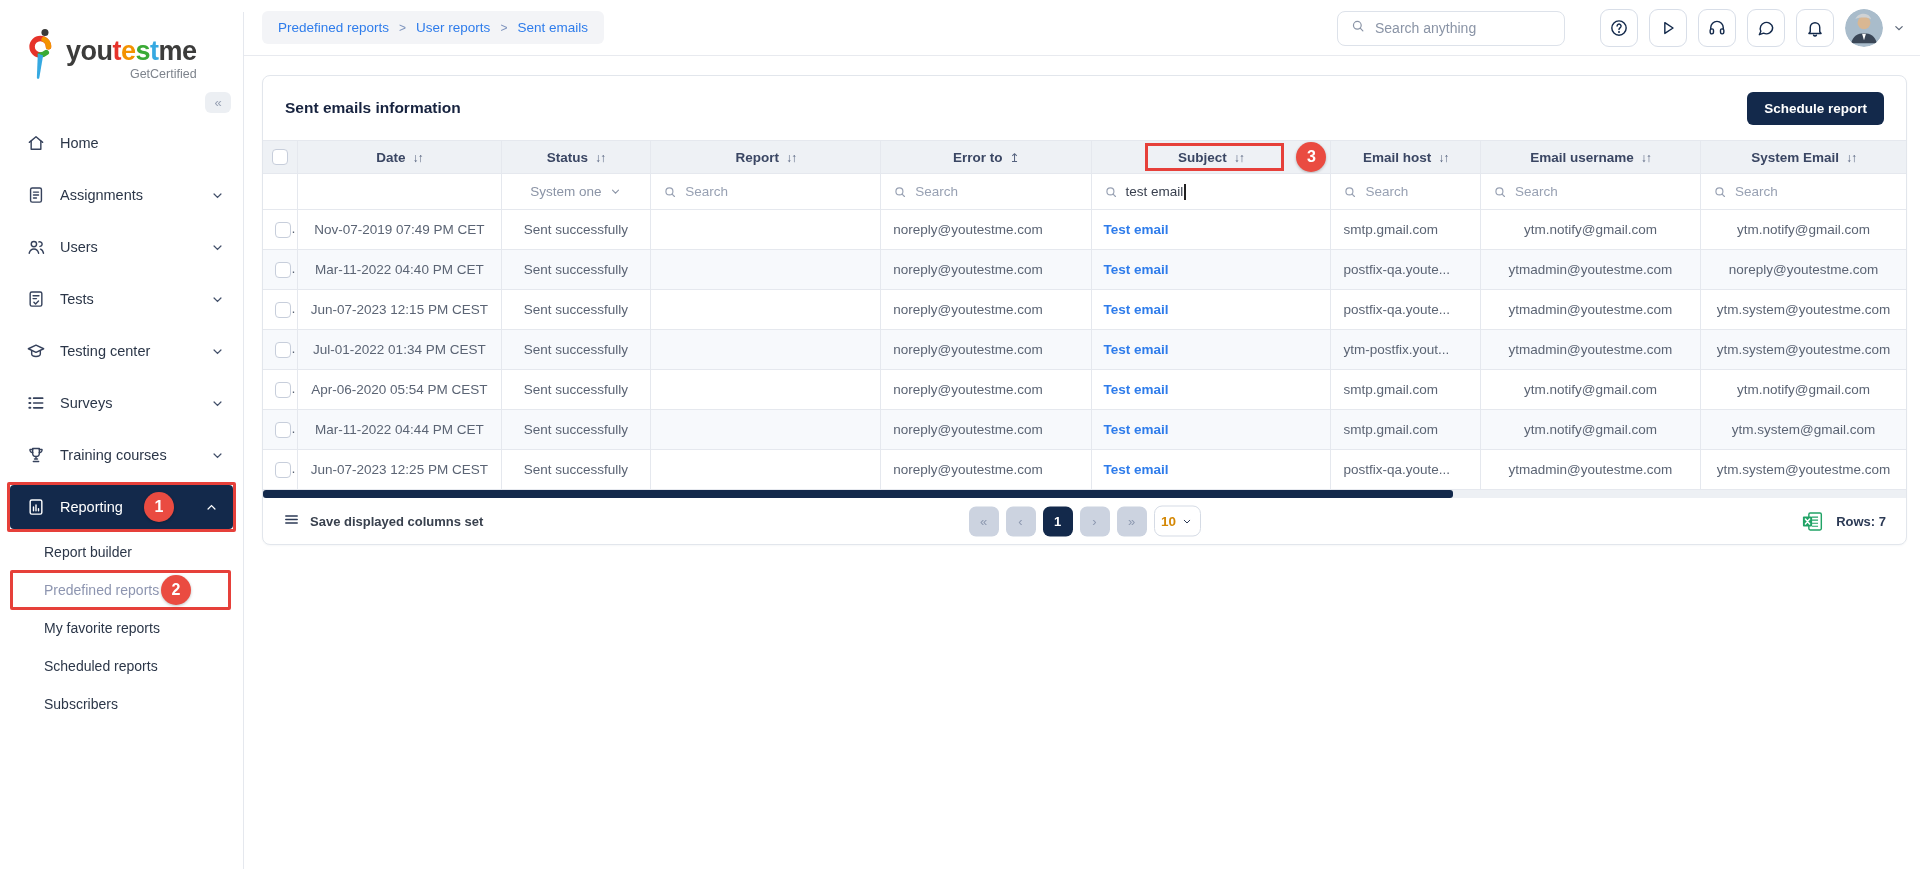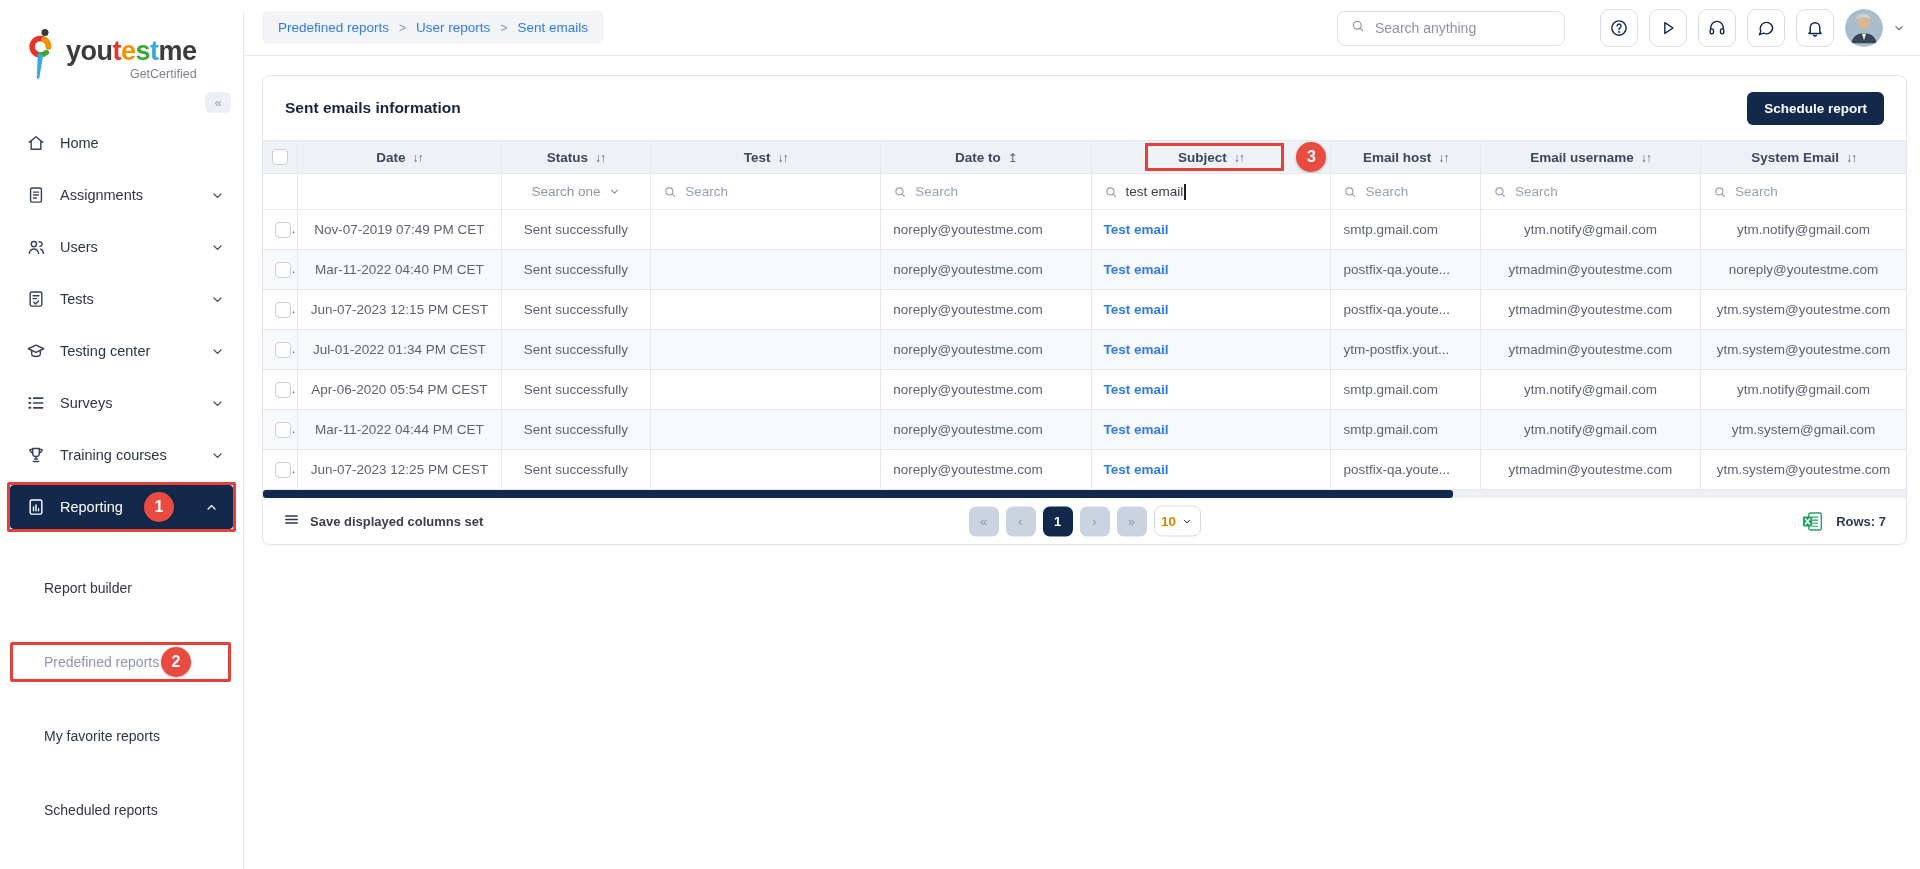--- a/index.html
+++ b/index.html
@@ -17,21 +17,21 @@
   .nav { position:absolute; top:105px; left:0; right:0; }
   .nav-item { position:relative; height:52px; display:flex; align-items:center; padding:0 18px 0 26px; font-size:14.5px; color:#2b3648; cursor:pointer; }
   .nav-item .ic { width:20px; height:20px; margin-right:14px; color:#36425c; flex:0 0 20px; }
   .nav-item .ic svg { width:20px; height:20px; display:block; }
   .nav-item .chev { margin-left:auto; color:#43506a; }
   .chev svg { width:15px; height:15px; display:block; }
   .nav-item.active-bar { height:52px; padding:0; }
   .active-inner { position:relative; margin:4px 10px; height:44px; width:224px; border-radius:4px; background:#13294b; color:#fff; display:flex; align-items:center; padding:0 14px 0 16px; }
   .active-inner .ic { color:#fff; }
   .active-inner .chev { color:#fff; }
-  .nav-sub { position:relative; height:38px; display:flex; align-items:center; padding-left:44px; font-size:14px; color:#2b3648; cursor:pointer;margin-top:36px; }
+  .nav-sub { position:relative; height:38px; display:flex; align-items:center; padding-left:44px; font-size:14px; color:#2b3648; cursor:pointer; }
   .nav-sub.selected { color:#8d95b0; }
   
   .ann-box { position:absolute; border:3px solid #e6403a; border-radius:2px; pointer-events:none; }
   .ann-circle { position:absolute; width:30px; height:30px; border-radius:50%; background:#ea4b41; color:#fff; font-size:16px; font-weight:bold; display:flex; align-items:center; justify-content:center; box-shadow:0 1px 3px rgba(0,0,0,.25); pointer-events:none; z-index:6; }
 
   
   .main { position:absolute; left:244px; top:0; right:0; bottom:0; background:#fff; }
   .topbar { position:relative; height:56px; background:#fff; border-bottom:1px solid #e8eaef; }
   .breadcrumb { position:absolute; left:18px; top:11px; height:33px; background:#f3f4f7; border-radius:6px; display:flex; align-items:center; padding:0 16px; gap:10px; font-size:13.5px; }
   .breadcrumb a { color:#2e7ceb; text-decoration:none; cursor:pointer; }
@@ -246,34 +246,20 @@
           <div class="ann-circle" style="left:161px;top:50%;transform:translateY(-50%);">2</div>
         </div>
         <div class="nav-sub">
           <span>My favorite reports</span>
         </div>
         <div class="nav-sub">
           <span>Scheduled reports</span>
         </div>
         <div class="nav-sub">
           <span>Subscribers</span>
-        </div>
-        <div class="nav-item">
-          <span class="ic">
-            <svg viewBox="0 0 24 24" fill="none" stroke="currentColor" stroke-width="1.7" stroke-linecap="round" stroke-linejoin="round">
-              <circle cx="12" cy="12" r="3"></circle>
-              <path d="M12 3v2.6M12 18.4V21M3 12h2.6M18.4 12H21M5.6 5.6l1.9 1.9M16.5 16.5l1.9 1.9M18.4 5.6l-1.9 1.9M7.5 16.5l-1.9 1.9"></path>
-            </svg>
-          </span>
-          <span>System</span>
-          <span class="chev">
-            <svg viewBox="0 0 24 24" fill="none" stroke="currentColor" stroke-width="2" stroke-linecap="round">
-              <path d="m6.5 9.5 5.5 5.5 5.5-5.5"></path>
-            </svg>
-          </span>
         </div>
       </nav>
   </aside>
 
   <div class="main">
     <div class="topbar">
       <div class="breadcrumb">
         <a>Predefined reports</a>
         <span class="crumb-sep">&gt;</span>
         <a>User reports</a>
@@ -364,33 +350,33 @@
             <col style="width: 14.6%;">
             <col style="width: 9.1%;">
             <col style="width: 13.4%;">
             <col style="width: 12.5%;">
           </colgroup>
         <thead id="grid-head">
             <tr class="hdr">
               <th class="cbcell"><span class="cb"></span></th>
               <th><span>Date</span><span class="sort">↓↑</span></th>
               <th><span>Status</span><span class="sort">↓↑</span></th>
-              <th><span>Test</span><span class="sort">↓↑</span></th>
-              <th><span>Date to</span><span class="sort">↥</span></th>
+              <th><span>Report</span><span class="sort">↓↑</span></th>
+              <th><span>Error to</span><span class="sort">↥</span></th>
               <th><span>Subject</span><span class="sort">↓↑</span><div class="th-ann-box"></div><div class="ann-circle th-ann-circle">3</div></th>
               <th><span>Email host</span><span class="sort">↓↑</span></th>
               <th><span>Email username</span><span class="sort">↓↑</span></th>
               <th><span>System Email</span><span class="sort">↓↑</span></th>
             </tr>
             <tr class="flt">
               <td></td>
               <td></td>
               <td>
                 <div class="flt-inner flt-center">
-                  <span>Search one</span>
+                  <span>System one</span>
                   <span style="display: flex;">
                     <svg viewBox="0 0 24 24" fill="none" stroke="currentColor" stroke-width="2" stroke-linecap="round">
                       <path d="m6.5 9.5 5.5 5.5 5.5-5.5"></path>
                     </svg>
                   </span>
                 </div>
               </td>
               <td>
                 <div class="flt-inner">
                   <span class="mag">

